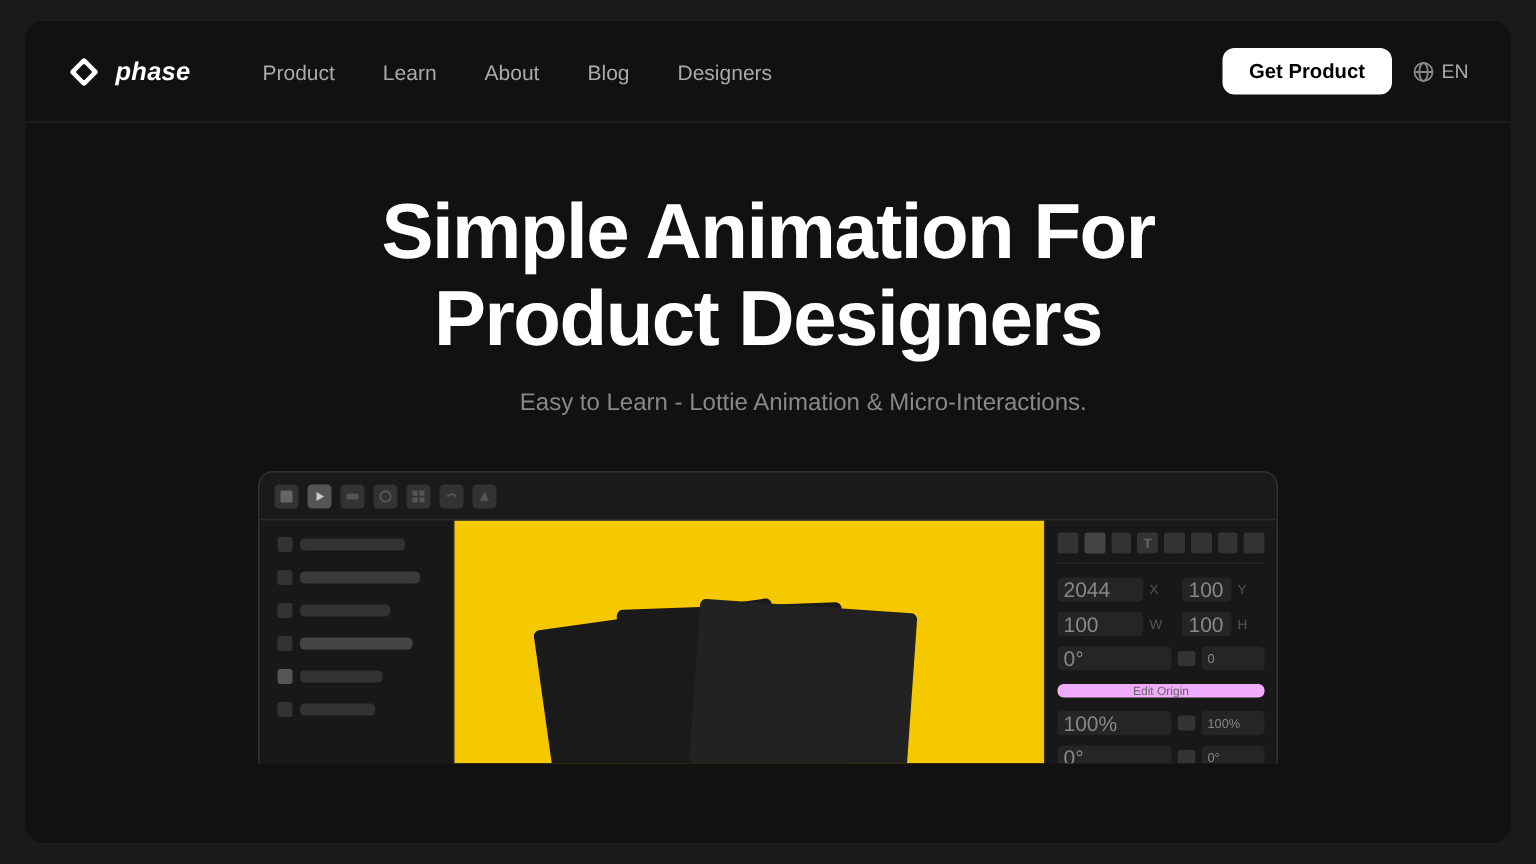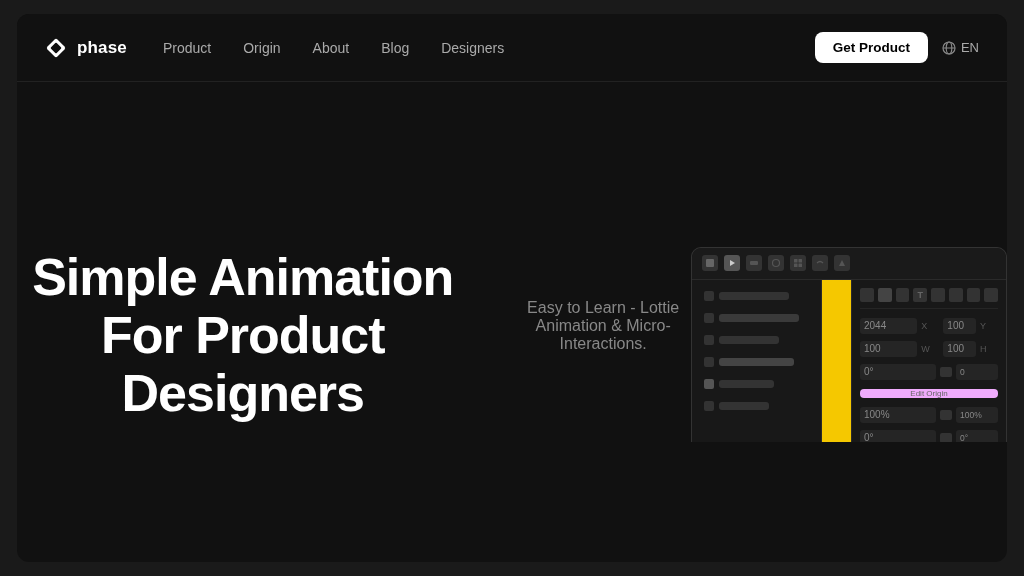--- a/index.html
+++ b/index.html
@@ -39,21 +39,22 @@
       background: #111111;
       border-bottom: 1px solid #222;
       flex-shrink: 0;
       z-index: 10;
     }
 
     .logo-area {
       display: flex;
       align-items: center;
       gap: 10px;
-      margin-right: 36px;
+      margin-right: 48px;
+      font-style: italic;
     }
 
     .logo-diamond {
       width: 22px;
       height: 22px;
     }
 
     .logo-text {
       color: #ffffff;
       font-size: 17px;
@@ -98,20 +99,21 @@
       align-items: center;
       gap: 5px;
       color: #aaaaaa;
       font-size: 13px;
       cursor: pointer;
     }
 
     
     .hero {
       display: flex;
+      flex-direction: column;
       align-items: center;
       padding-top: 44px;
       flex: 1;
       position: relative;
     }
 
     .hero-title {
       color: #ffffff;
       font-size: 52px;
       font-weight: 800;
@@ -294,21 +296,21 @@
       border-radius: 3px;
       height: 16px;
       flex: 1;
       display: flex;
       align-items: center;
       padding: 0 4px;
     }
 
     .prop-value {
       color: #888;
-      font-size: 10px;
+      font-size: 14px;
     }
 
     .edit-origin-btn {
       background: #f0abfc;
       border-radius: 4px;
       height: 18px;
       display: flex;
       align-items: center;
       justify-content: center;
       margin-top: 4px;
@@ -328,21 +330,21 @@
     <div class="logo-area">
       <svg class="logo-diamond" viewBox="0 0 22 22" fill="none">
         <rect x="4" y="4" width="14" height="14" rx="2" transform="rotate(45 11 11)" fill="white"></rect>
         <rect x="7" y="7" width="8" height="8" rx="1" transform="rotate(45 11 11)" fill="#111"></rect>
       </svg>
       <span class="logo-text">phase</span>
     </div>
 
     <div class="nav-links">
       <a class="nav-link">Product</a>
-      <a class="nav-link">Origin</a>
+      <a class="nav-link">Learn</a>
       <a class="nav-link">About</a>
       <a class="nav-link">Blog</a>
       <a class="nav-link">Designers</a>
     </div>
 
     <div class="nav-right">
       <button class="get-started-btn">Get Product</button>
       <div class="lang-selector">
         <svg width="14" height="14" viewBox="0 0 14 14" fill="none">
           <circle cx="7" cy="7" r="6" stroke="#888" stroke-width="1.2"></circle>

